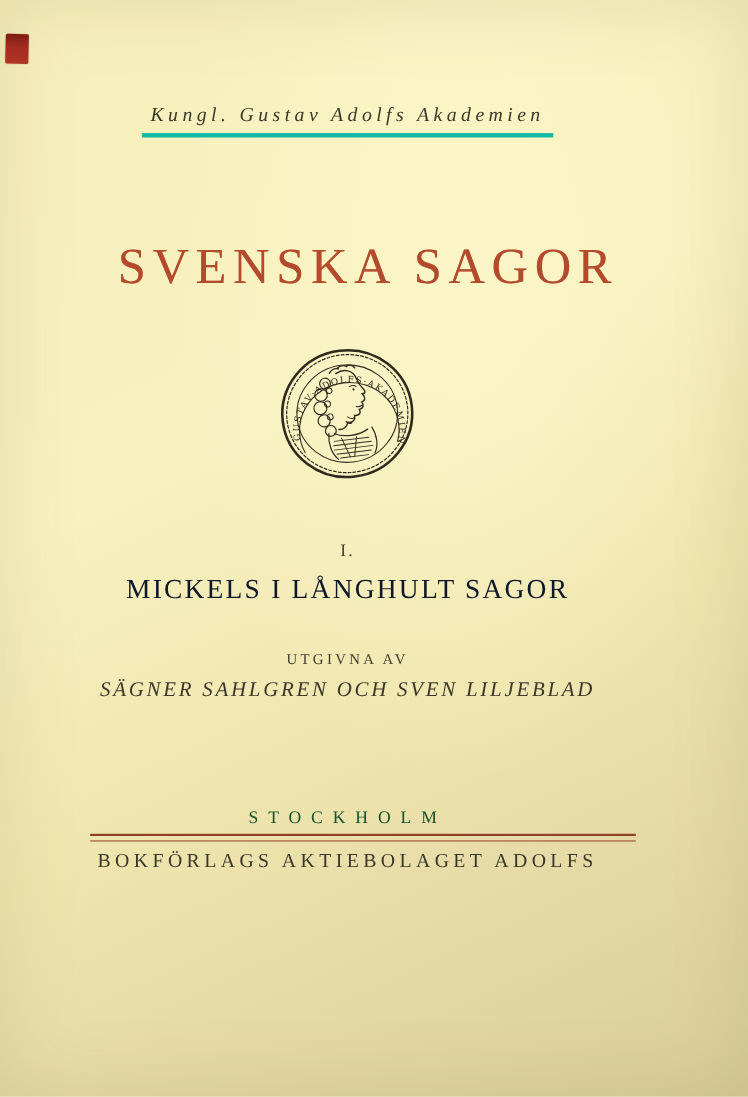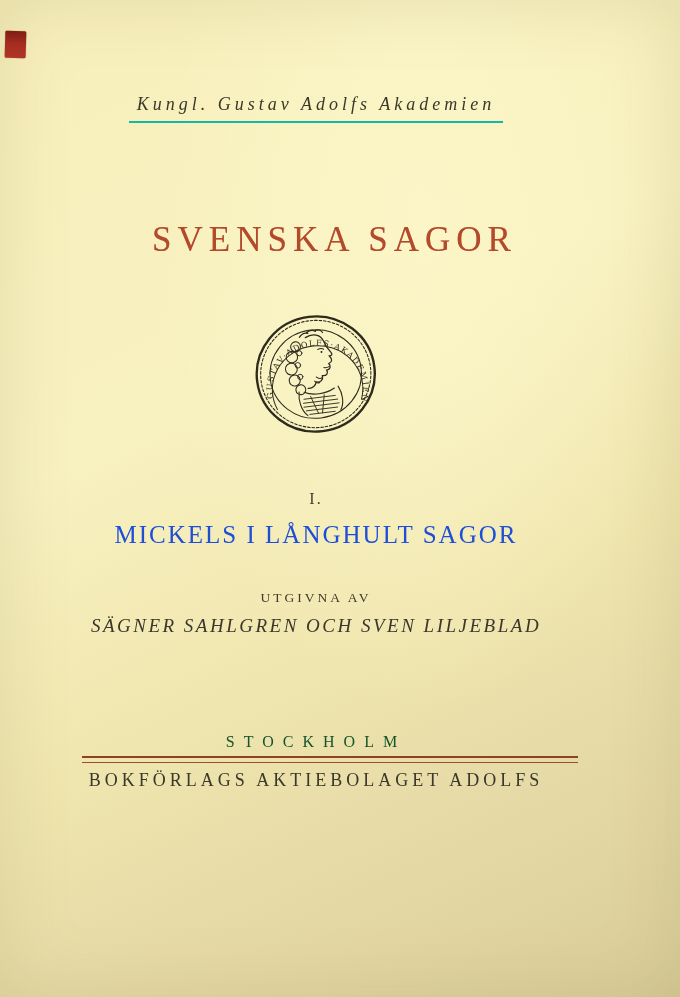--- a/index.html
+++ b/index.html
@@ -23,37 +23,37 @@
     position:absolute;left:5px;top:31px;width:21px;height:27px;
     background:linear-gradient(180deg,#7e1d15 0%,#a42c20 45%,#b03524 100%);
     border-radius:1.5px;transform:rotate(1.5deg);
     box-shadow:0 0 1px rgba(90,20,10,.6);
   }
 
   .series{
     display:inline-block;margin-top:94px;
     font-style:italic;font-size:18px;letter-spacing:4px;
     color:#3a382a;
-    padding:0 8px 6px 8px;border-bottom:2px solid #14b8a6;
+    padding:0 8px 6px 8px;border-bottom:4px solid #14b8a6;
   }
 
   .book-title{
     margin:74px 0 0 0;font-weight:normal;
-    font-size:35px;line-height:85px;letter-spacing:6px;
+    font-size:46px;line-height:85px;letter-spacing:6px;
     color:#b44a2c;
     text-shadow:0 0 .5px rgba(180,74,44,.5);
     padding-left:37px;
   }
   .book-title .tline{display:block;}
 
   .seal-wrap{margin-top:30px;height:128px;}
   .seal{display:inline-block;transform:rotate(-7deg);}
 
   .volume{margin-top:50px;font-size:16px;letter-spacing:2px;color:#45412f;}
-  .subtitle{margin-top:13px;font-size:25px;letter-spacing:2px;color:#1d4ed8;font-weight:normal;}
+  .subtitle{margin-top:13px;font-size:25px;letter-spacing:2px;color:#0f172a;font-weight:normal;}
   .edited-label{margin-top:41px;font-size:13.5px;letter-spacing:3px;color:#3e3a2c;}
   .editors{margin-top:9px;font-size:19px;font-style:italic;letter-spacing:2.5px;color:#3a372b;}
 
   .city{margin-top:96px;font-size:16px;letter-spacing:9px;color:#14532d;}
   .double-rule{
     width:496px;height:4px;margin:5px 0 0 82px;
     border-top:2.5px solid #8e4126;
     border-bottom:1.5px solid #a04b2b;
   }
   .publisher{margin-top:7px;font-size:18px;letter-spacing:4px;color:#3a372b;}

